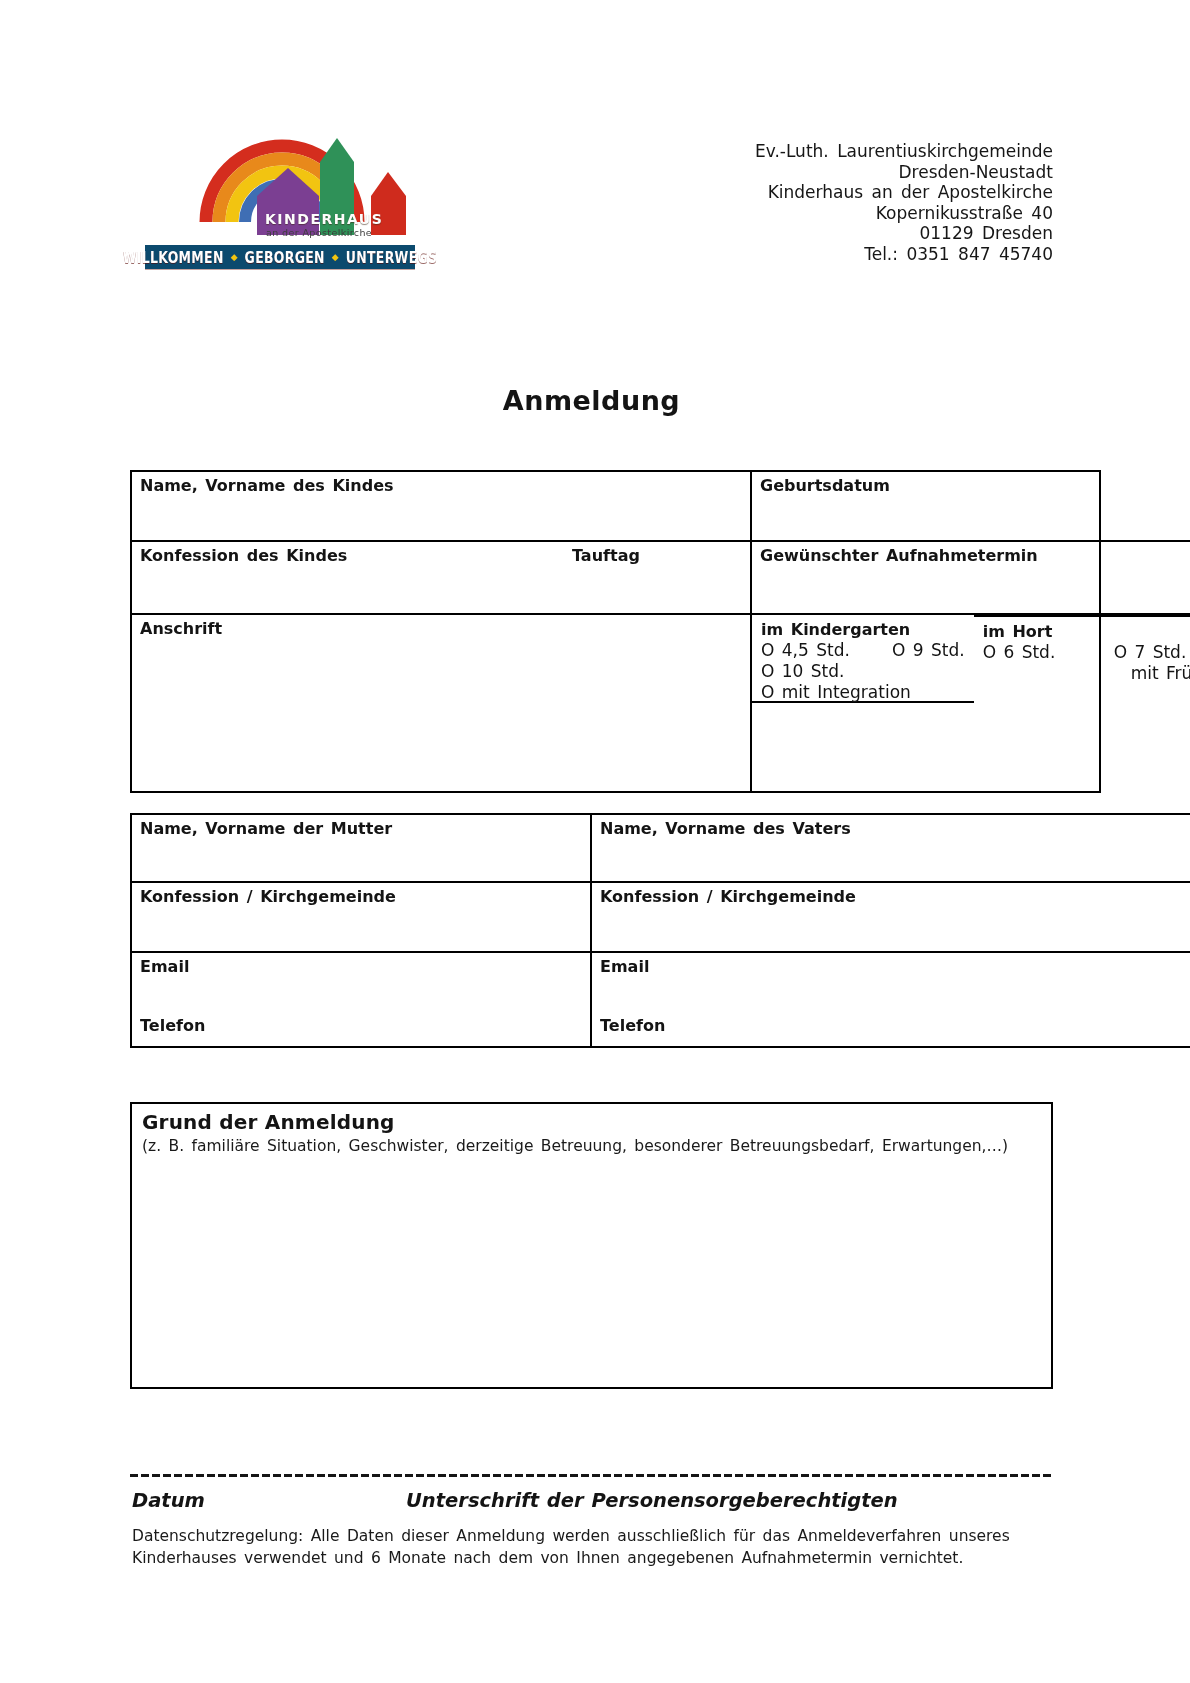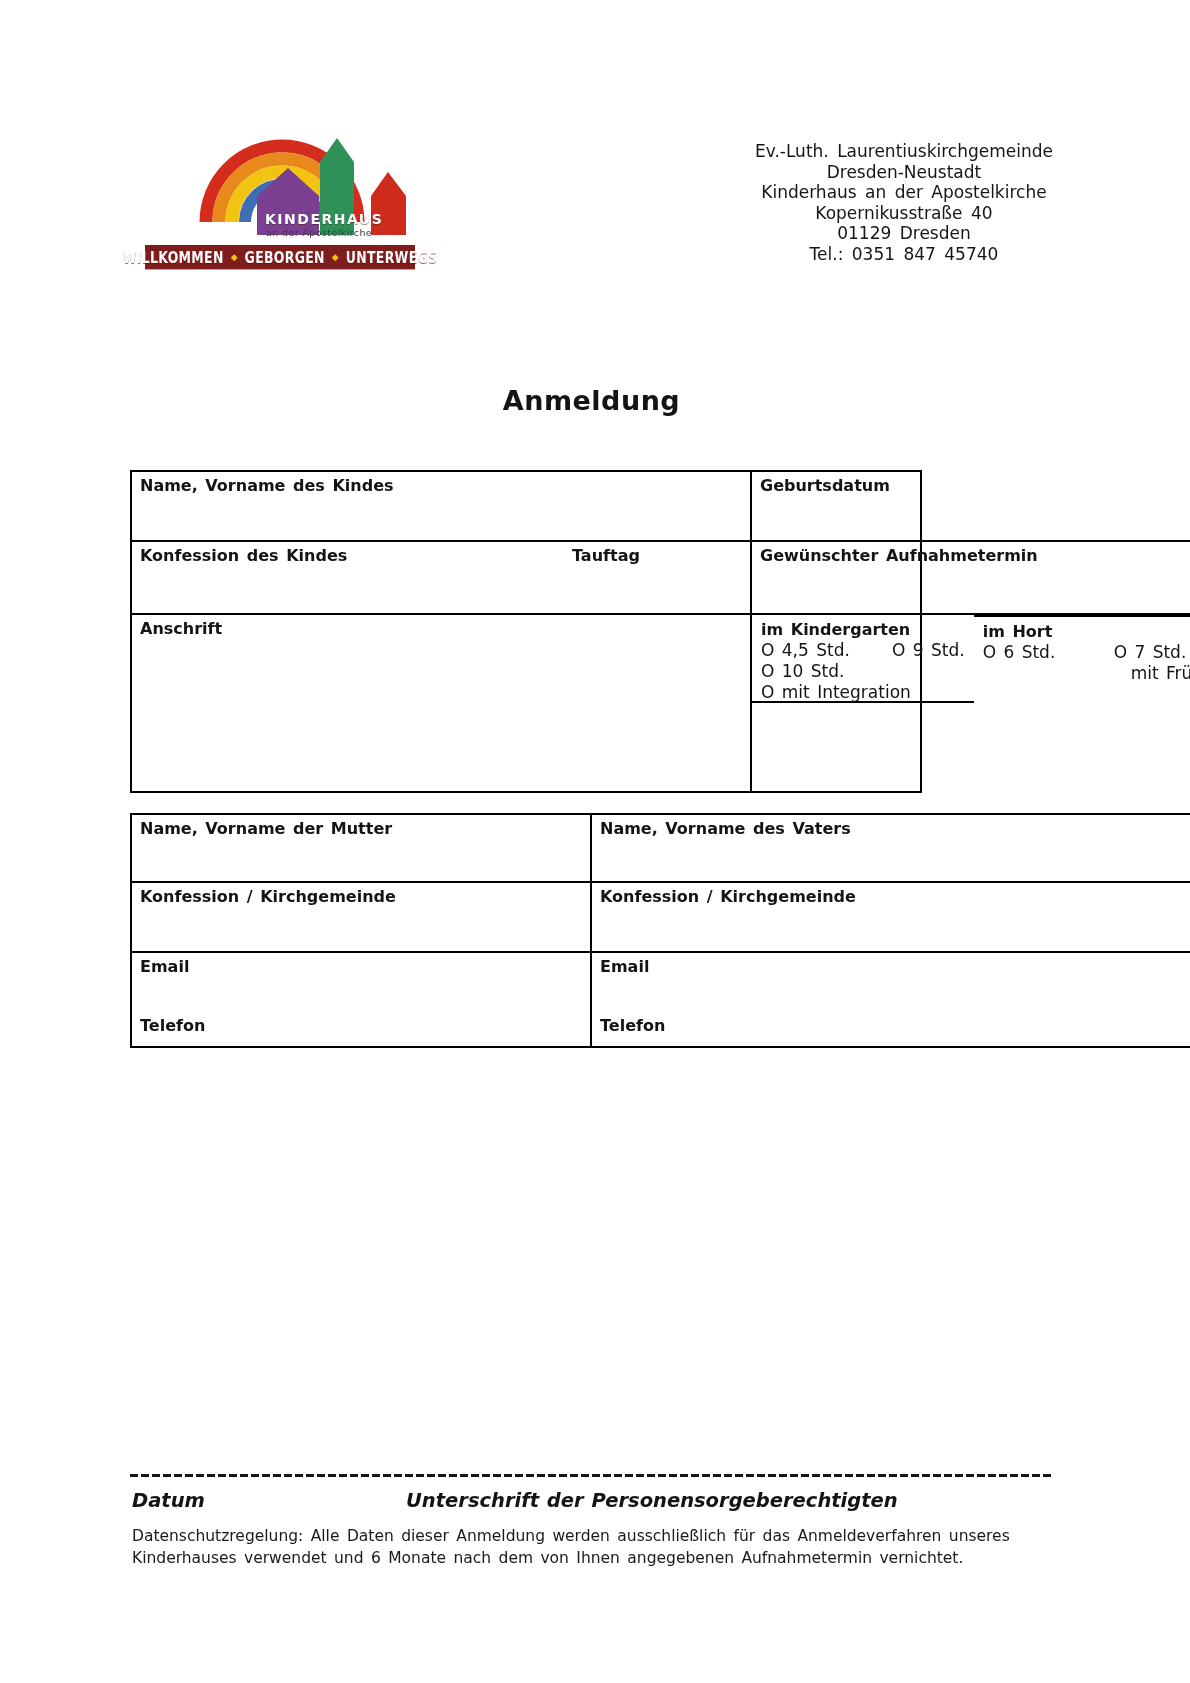--- a/index.html
+++ b/index.html
@@ -21,54 +21,54 @@
     font-size: 14px; font-weight: bold; color: #fdfdfd;
     letter-spacing: 1.5px; text-shadow: 0 1px 1px rgba(60,40,20,.55);
     white-space: nowrap;
   }
   .logo-subtitle {
     position: absolute; left: 266px; top: 227px;
     font-size: 9.5px; color: #3d3d3d; letter-spacing: .4px; white-space: nowrap;
   }
   .logo-banner {
     position: absolute; left: 145px; top: 245px; width: 270px; height: 24px;
-    background: #7f1d1d;
+    background: #0c4a6e;
     display: flex; align-items: center; justify-content: center; gap: 7px;
     box-shadow: 0 1px 0 rgba(120,30,20,.4);
   }
   .banner-word {
     color: #fff; font-weight: bold; font-size: 12.5px; letter-spacing: .3px;
     display: inline-block; transform: scaleY(1.22);
     text-shadow: 0 1px 0 rgba(90,10,5,.6);
     white-space: nowrap;
   }
   .banner-diamond { color: #f2c411; font-size: 9px; line-height: 9px; }
 
   
   .header-block {
     position: absolute; top: 141px; right: 137px;
-    text-align: center; font-size: 17px; line-height: 20.5px;
+    text-align: right; font-size: 17px; line-height: 20.5px;
     word-spacing: 3px; color: #161616; white-space: nowrap;
   }
 
   
   .doc-title {
     position: absolute; left: 130px; top: 385px; width: 923px;
     text-align: center; font-size: 27px; font-weight: bold; letter-spacing: .5px;
   }
 
   
   .lbl { font-weight: bold; font-size: 16px; word-spacing: 2px; }
   .opt { font-weight: normal; font-size: 17px; word-spacing: 2px; line-height: 21px; white-space: nowrap; }
   .cell { padding: 4px 8px; }
   .bb { border-bottom: 2px solid #000; }
   .br { border-right: 2px solid #000; }
 
   .child-table {
-    position: absolute; left: 130px; top: 470px; width: 792px; height: 323px;
+    position: absolute; left: 130px; top: 470px; width: 971px; height: 323px;
     border: 2px solid #000;
     display: grid; grid-template-columns: 620px 1fr; grid-template-rows: 70px 73px 1fr;
   }
   .confession-cell { position: relative; }
   .tauftag { position: absolute; left: 440px; top: 4px; }
 
   .care-col { display: flex; flex-direction: row; padding: 0; }
   .kg-box { height: 88px; border-bottom: 2px solid #000; padding: 4px 9px; }
   .care-gap { height: 8px; }
   .hort-box { flex: 1; border-top: 2px solid #000; padding: 4px 9px; }
@@ -195,20 +195,24 @@
     <div class="cell br">
       <div class="lbl">Email</div>
       <div class="lbl phone-lbl">Telefon</div>
     </div>
     <div class="cell">
       <div class="lbl">Email</div>
       <div class="lbl phone-lbl">Telefon</div>
     </div>
   </div>
 
+  <div class="reason-box">
+    <div class="reason-title">Grund der Anmeldung</div>
+    <div class="reason-hint">(z. B. familiäre Situation, Geschwister, derzeitige Betreuung, besonderer Betreuungsbedarf, Erwartungen,…)</div>
+  </div>
 
   <div class="dashed-sep"></div>
   <div class="sig-row">
     <span class="date-label">Datum</span>
     <span class="signature-label">Unterschrift der Personensorgeberechtigten</span>
   </div>
   <div class="privacy">Datenschutzregelung: Alle Daten dieser Anmeldung werden ausschließlich für das Anmeldeverfahren unseres Kinderhauses verwendet und 6 Monate nach dem von Ihnen angegebenen Aufnahmetermin vernichtet.</div>
 
 </div>
 

